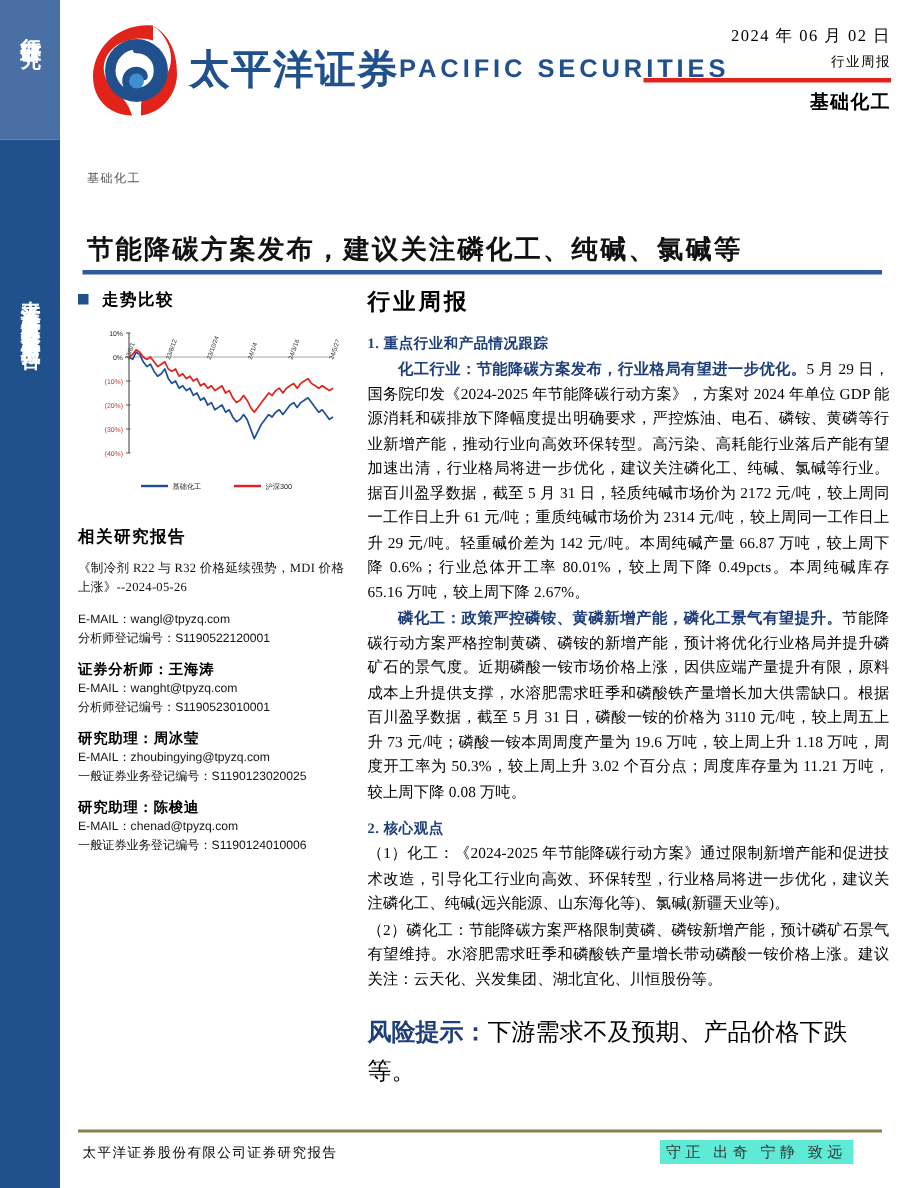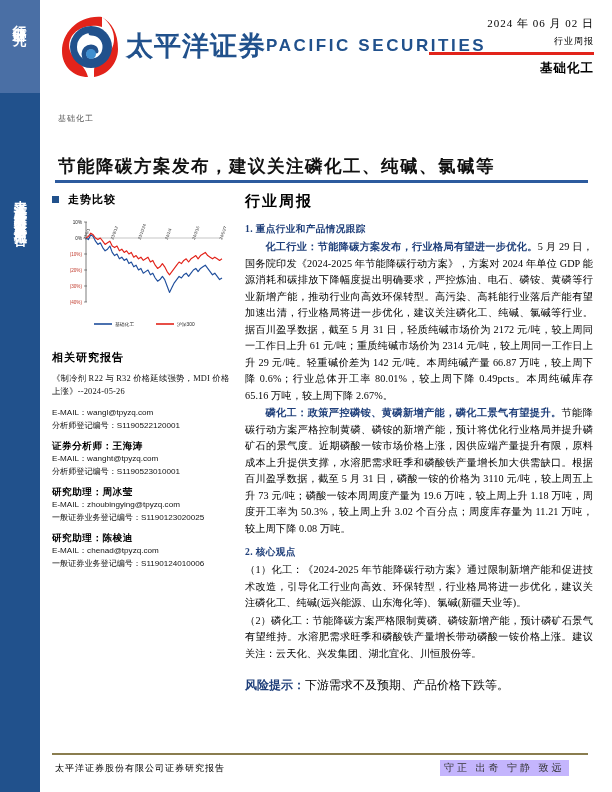--- a/index.html
+++ b/index.html
@@ -250,21 +250,21 @@
     text-justify: inter-ideograph;
     letter-spacing: 0.1px;
     margin: 0 0 1px 0;
   }
   .para.indent { text-indent: 2em; }
   .lead {
     font-weight: bold;
     color: #1f3f7a;
   }
   .risk {
-    font-size: 12px;
+    font-size: 16px;
     line-height: 1.62;
     margin-top: 14px;
   }
   .risk .lead2 {
     font-weight: bold;
     color: #1f3f7a;
   }
 
   
   .foot-rule {
@@ -282,21 +282,21 @@
     font-size: 9px;
     letter-spacing: 1px;
   }
   .foot-right {
     position: absolute;
     left: 440px;
     top: 760px;
     font-size: 10px;
     letter-spacing: 3px;
     color: #333;
-    background: #c4b5fd;
+    background: #5eead4;
     padding: 1px 4px;
   }
 </style>
 </head>
 <body>
 
 <div class="sidebar">
   <div class="sidebar-top"></div>
   <div class="sidebar-bottom"></div>
   <div class="v-text top">行业研究</div>

